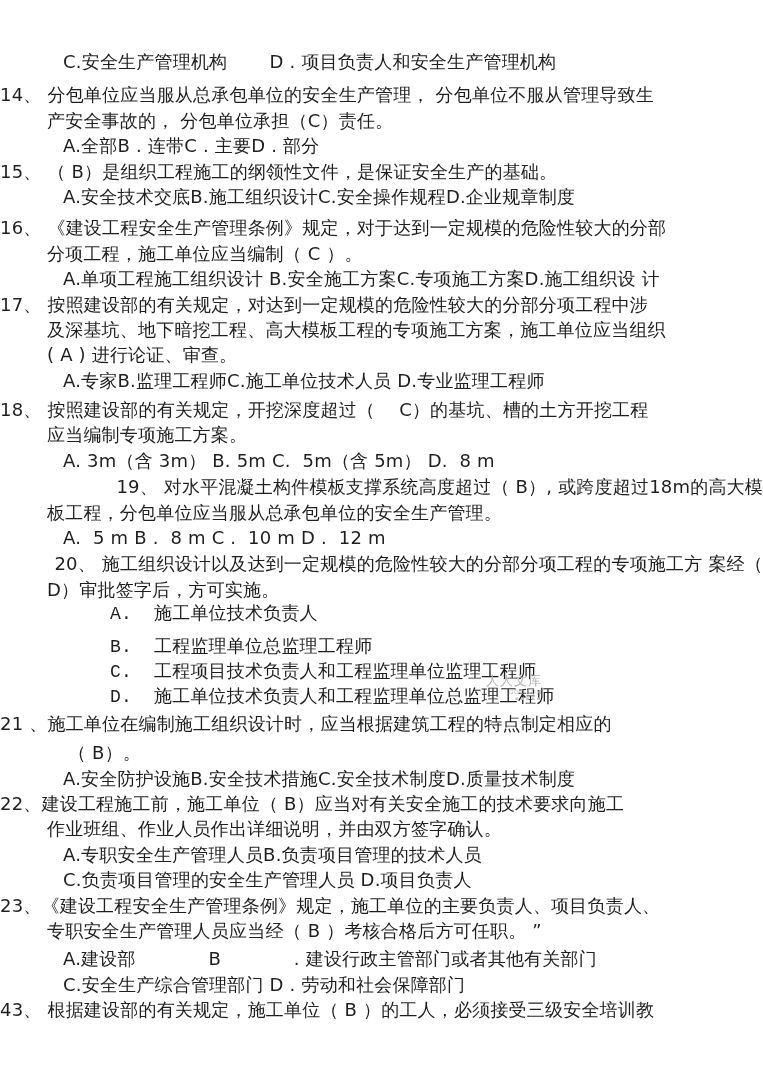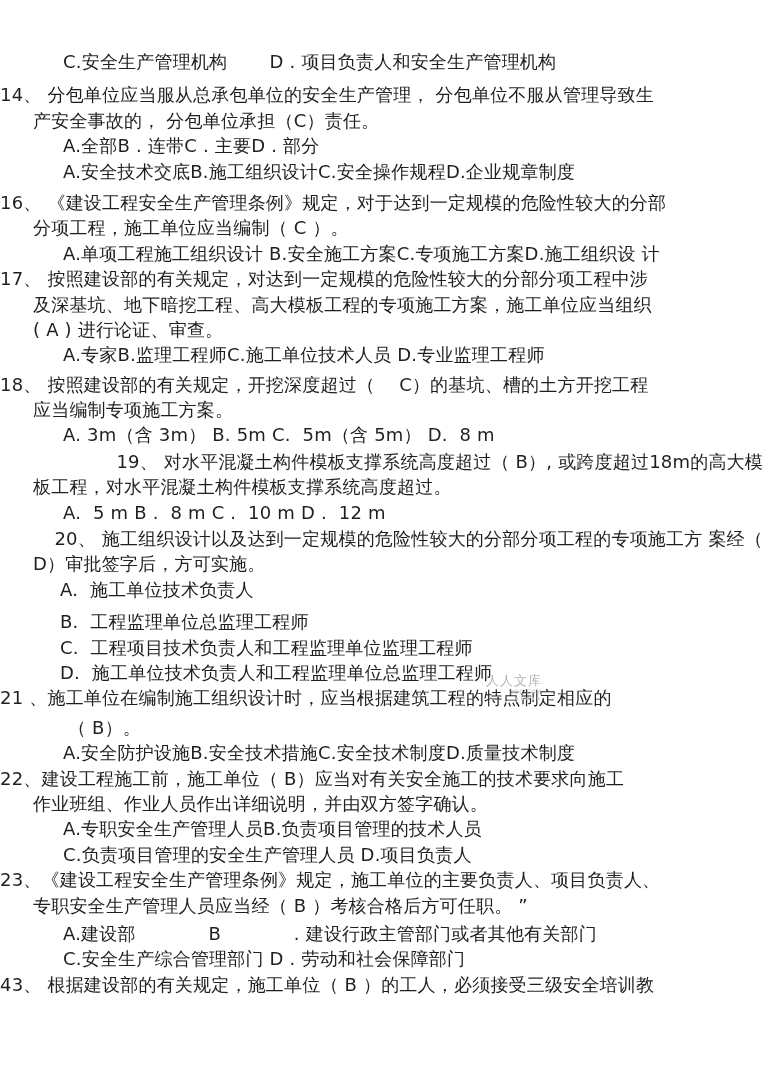--- a/index.html
+++ b/index.html
@@ -24,23 +24,23 @@
   .ln {
     white-space: pre;
     font-size: 18px;
     height: 25.4px;
     line-height: 25.4px;
     letter-spacing: 0.2px;
     overflow: visible;
   }
   
   .q  { }   
-  .c  { padding-left: 33px; }   
+  .c  { padding-left: 47px; }   
   .o  { padding-left: 63px; }   
-  .o2 { padding-left: 60px; }   
+  .o2 { padding-left: 110px; font-family: Liberation Mono, monospace; }   
   .b  { padding-left: 68px; }   
   
   .mt8 { margin-top: 8px; }
   .mt7 { margin-top: 7px; }
   .mt6 { margin-top: 6px; }
   .mt4 { margin-top: 4px; }
   .mt3 { margin-top: 3px; }
   .mt1 { margin-top: 1px; text-align: right; }
   
   .watermark {
@@ -75,33 +75,34 @@
 </style>
 </head>
 <body>
 
 <div class="page">
 
   <div class="ln o">C.安全生产管理机构　　 D . 项目负责人和安全生产管理机构</div>
   <div class="ln q mt8">14、 分包单位应当服从总承包单位的安全生产管理， 分包单位不服从管理导致生</div>
   <div class="ln c">产安全事故的， 分包单位承担（C）责任。</div>
   <div class="ln o">A.全部B . 连带C . 主要D . 部分</div>
+  <div class="ln q">15、 （ B）是组织工程施工的纲领性文件，是保证安全生产的基础。</div>
   <div class="ln o">A.安全技术交底B.施工组织设计C.安全操作规程D.企业规章制度</div>
   <div class="ln q mt6">16、 《建设工程安全生产管理条例》规定，对于达到一定规模的危险性较大的分部</div>
   <div class="ln c">分项工程，施工单位应当编制（ C ）。</div>
   <div class="ln o">A.单项工程施工组织设计 B.安全施工方案C.专项施工方案D.施工组织设 计</div>
   <div class="ln q">17、 按照建设部的有关规定，对达到一定规模的危险性较大的分部分项工程中涉</div>
   <div class="ln c">及深基坑、地下暗挖工程、高大模板工程的专项施工方案，施工单位应当组织</div>
   <div class="ln c">( A ) 进行论证、审查。</div>
   <div class="ln o">A.专家B.监理工程师C.施工单位技术人员 D.专业监理工程师</div>
   <div class="ln q mt4">18、 按照建设部的有关规定，开挖深度超过（　 C）的基坑、槽的土方开挖工程</div>
   <div class="ln c">应当编制专项施工方案。</div>
   <div class="ln o">A. 3m（含 3m） B. 5m C.  5m（含 5m） D.  8 m</div>
   <div class="ln q mt1">19、 对水平混凝土构件模板支撑系统高度超过（ B）, 或跨度超过18m的高大模</div>
-  <div class="ln c">板工程，对水平混凝土构件模板支撑系统高度超过。</div>
+  <div class="ln c">板工程，分包单位应当服从总承包单位的安全生产管理。</div>
   <div class="ln o">A.  5 m B .  8 m C .  10 m D .  12 m</div>
   <div class="ln q mt1">20、 施工组织设计以及达到一定规模的危险性较大的分部分项工程的专项施工方 案经（</div>
   <div class="ln c">D）审批签字后，方可实施。</div>
   <div class="ln o2">A.  施工单位技术负责人</div>
   <div class="ln o2 mt7">B.  工程监理单位总监理工程师</div>
   <div class="ln o2">C.  工程项目技术负责人和工程监理单位监理工程师</div>
   <div class="ln o2">D.  施工单位技术负责人和工程监理单位总监理工程师</div>
   <div class="ln q">21 、施工单位在编制施工组织设计时，应当根据建筑工程的特点制定相应的</div>
   <div class="ln b mt4">（ B）。</div>
   <div class="ln o">A.安全防护设施B.安全技术措施C.安全技术制度D.质量技术制度</div>

